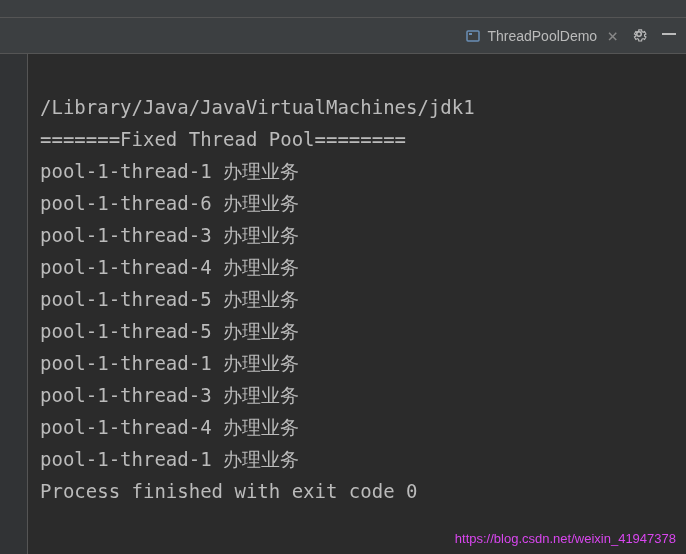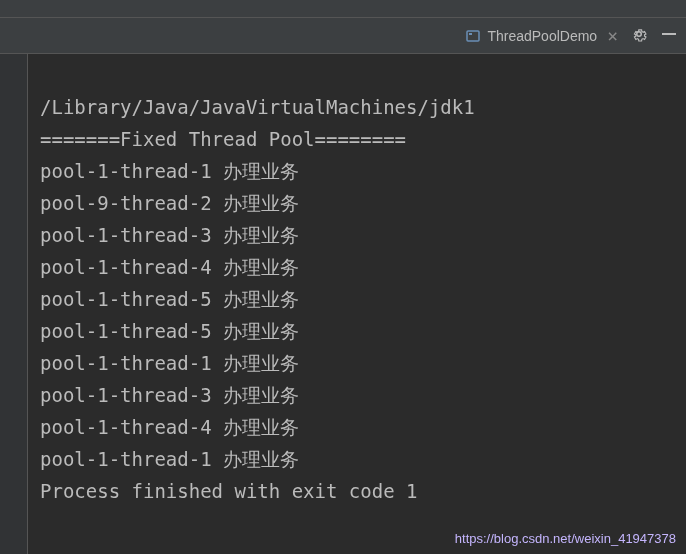--- a/index.html
+++ b/index.html
@@ -96,21 +96,21 @@
       color: #bbbbbb;
       font-size: 19px;
       line-height: 32px;
       white-space: nowrap;
       font-family: 'Consolas', 'Monaco', monospace;
     }
     .watermark {
       position: absolute;
       bottom: 8px;
       right: 10px;
-      color: #c4b5fd;
+      color: #d946ef;
       font-size: 13px;
       font-family: Arial, sans-serif;
     }
   </style>
 </head>
 <body>
 
 <div class="top-strip"></div>
 
 <div class="tab-bar">
@@ -142,26 +142,26 @@
 <div class="left-gutter">
   <div class="gutter-item"></div>
   <div class="gutter-item"></div>
   <div class="gutter-item"></div>
 </div>
 
 <div class="console">
   <div class="console-line">/Library/Java/JavaVirtualMachines/jdk1</div>
   <div class="console-line">=======Fixed Thread Pool========</div>
   <div class="console-line">pool-1-thread-1 办理业务</div>
-  <div class="console-line">pool-9-thread-2 办理业务</div>
+  <div class="console-line">pool-1-thread-6 办理业务</div>
   <div class="console-line">pool-1-thread-3 办理业务</div>
   <div class="console-line">pool-1-thread-4 办理业务</div>
   <div class="console-line">pool-1-thread-5 办理业务</div>
   <div class="console-line">pool-1-thread-5 办理业务</div>
   <div class="console-line">pool-1-thread-1 办理业务</div>
   <div class="console-line">pool-1-thread-3 办理业务</div>
   <div class="console-line">pool-1-thread-4 办理业务</div>
   <div class="console-line">pool-1-thread-1 办理业务</div>
   <div class="console-line"></div>
-  <div class="console-line">Process finished with exit code 1</div>
+  <div class="console-line">Process finished with exit code 0</div>
 </div>
 
 <div class="watermark">https://blog.csdn.net/weixin_41947378</div>
 
 </body></html>

